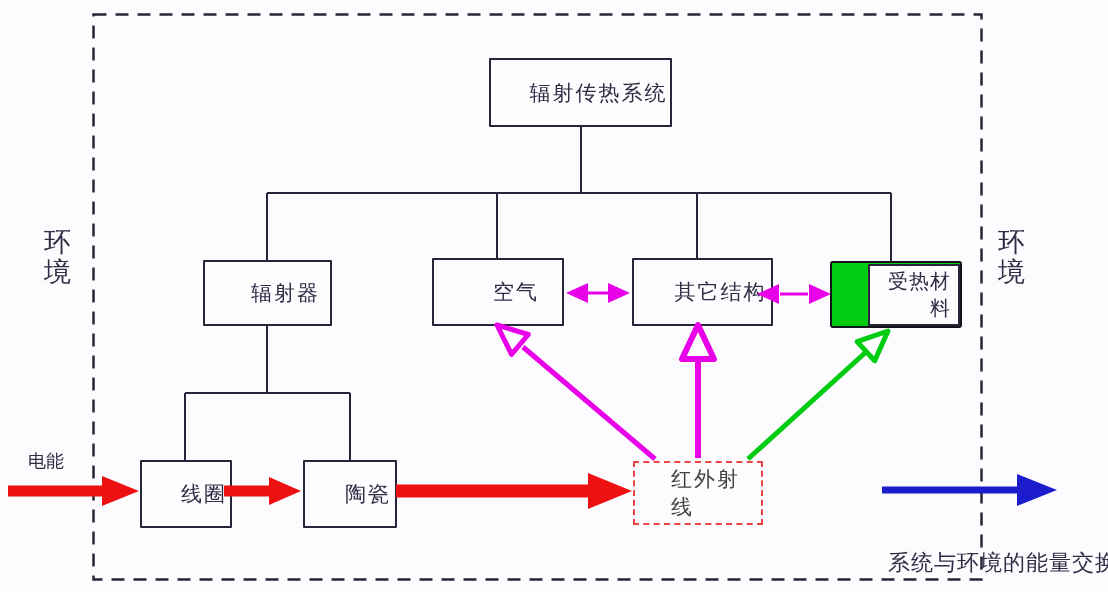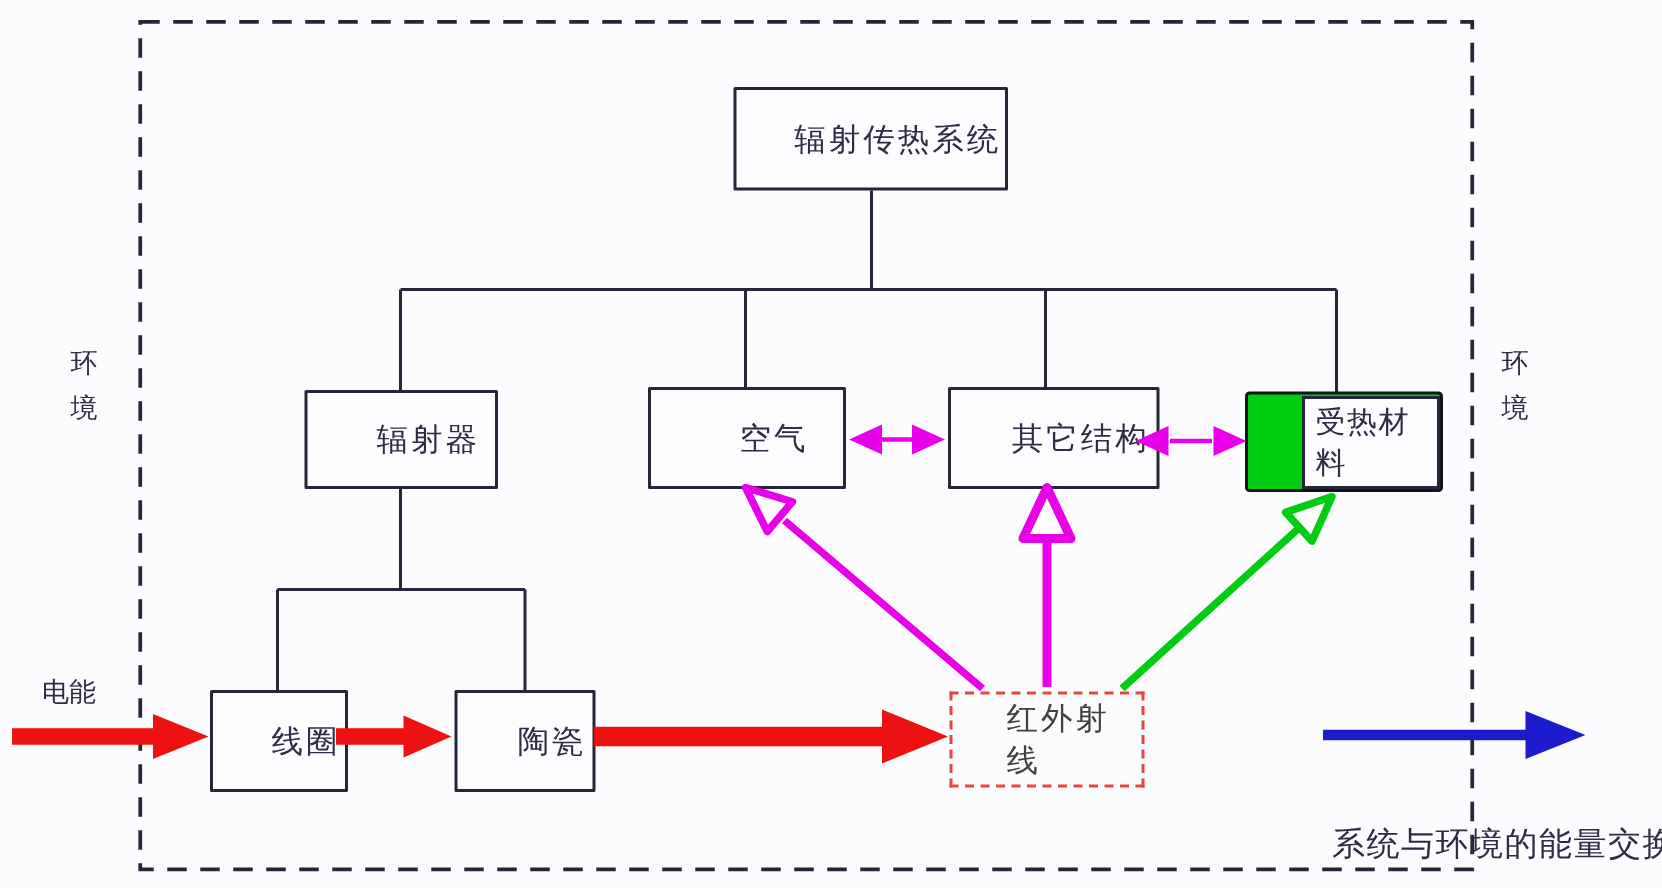--- a/index.html
+++ b/index.html
@@ -11,33 +11,33 @@
   #base-layer{z-index:1;}
   .node{z-index:2;padding-left:36px;}
   #arrow-layer{z-index:3;}
   .box{
     position:absolute;box-sizing:border-box;border:2px solid #26263a;background:#fdfdff;
     display:flex;align-items:center;justify-content:center;
     font-size:21px;letter-spacing:2px;color:#2d2d45;border-radius:1px;
   }
   .box-green{
     position:absolute;box-sizing:border-box;border:2px solid #111418;
-    display:flex;align-items:center;justify-content:center;border-radius:3px;
+    display:flex;align-items:center;justify-content:center;border-radius:3px;text-align:right;
   }
   .box-green .inner{
     background:#fdfdff;border:2px solid #26263a;padding:2px 7px;
     font-size:20px;letter-spacing:1px;color:#2d2d45;
   }
   .box-dashed-red{
     position:absolute;box-sizing:border-box;border:2px dashed #e84444;background:#fcfcfe;
     display:flex;align-items:center;justify-content:center;
     font-size:21px;letter-spacing:2px;color:#404040;
   }
   .vlabel{
-    position:absolute;width:24px;text-align:center;font-size:18px;line-height:30px;
+    position:absolute;width:24px;text-align:center;font-size:27px;line-height:30px;
     word-break:break-all;color:#2d2d45;z-index:2;
   }
   .hlabel{position:absolute;font-size:18px;color:#2d2d45;white-space:nowrap;z-index:2;}
   .caption{position:absolute;font-size:22px;letter-spacing:1px;color:#2d2d45;white-space:nowrap;z-index:4;}
 </style>
 </head>
 <body>
 
 <div id="stage">
 

